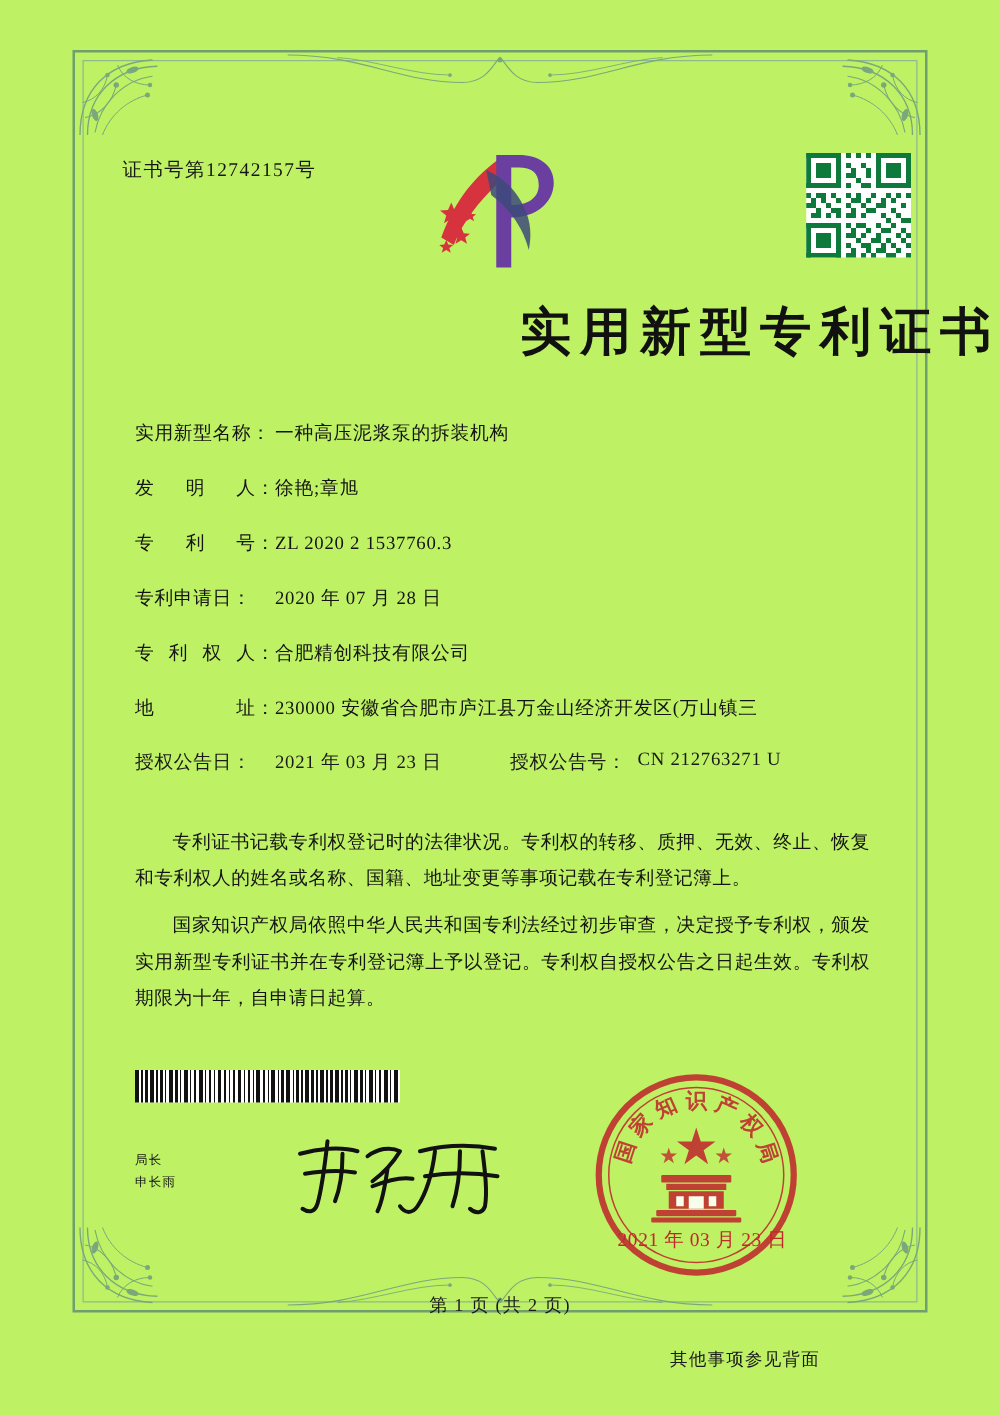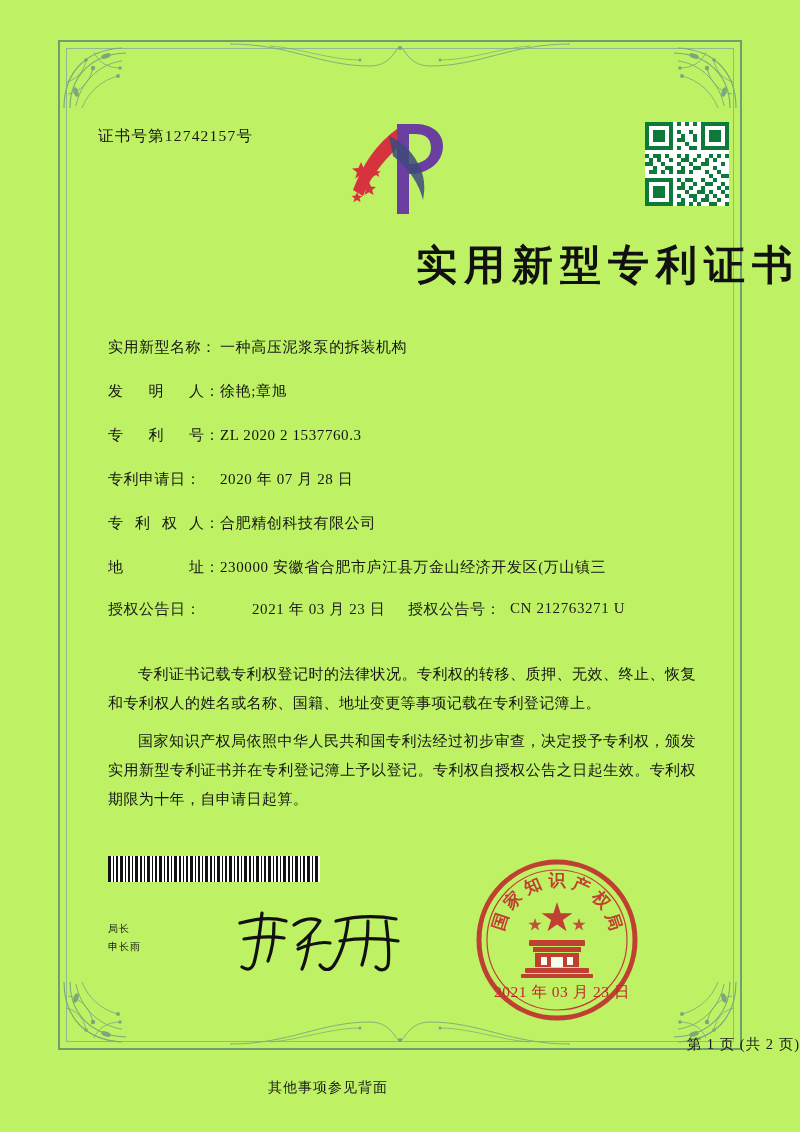--- a/index.html
+++ b/index.html
@@ -129,21 +129,21 @@
     display: block;
     margin-top: 5px;
   }
 
   .row-pub {
     display: flex;
     align-items: flex-start;
     font-size: 15px;
     margin-bottom: 6px;
   }
-  .pub-left { width: 300px; flex: 0 0 300px; display: flex; gap: 32px; }
+  .pub-left { width: 300px; flex: 0 0 300px; display: flex; }
   .pub-right { flex: 1; display: flex; }
   .pub-right .flabel { width: 102px; flex: 0 0 102px; }
 
   
   .paras {
     position: absolute;
     left: 108px; top: 660px;
     width: 588px;
     font-size: 15px;
     line-height: 1.95;
@@ -191,30 +191,30 @@
     color: #c0282d;
     letter-spacing: 0.5px;
     font-family: "Liberation Serif", "DejaVu Serif", serif;
   }
 
   
   .page-num {
     position: absolute;
     left: 0; top: 1035px;
     width: 800px;
-    text-align: right;
+    text-align: center;
     font-size: 14.5px;
     letter-spacing: 1px;
     color: #1a1a1a;
   }
   .footnote {
     position: absolute;
     left: 0; top: 1079px;
     width: 656px;
-    text-align: center;
+    text-align: right;
     font-size: 14px;
     letter-spacing: 1px;
     color: #1a1a1a;
   }
 </style>
 </head>
 <body>
 
 <div class="page">
 

